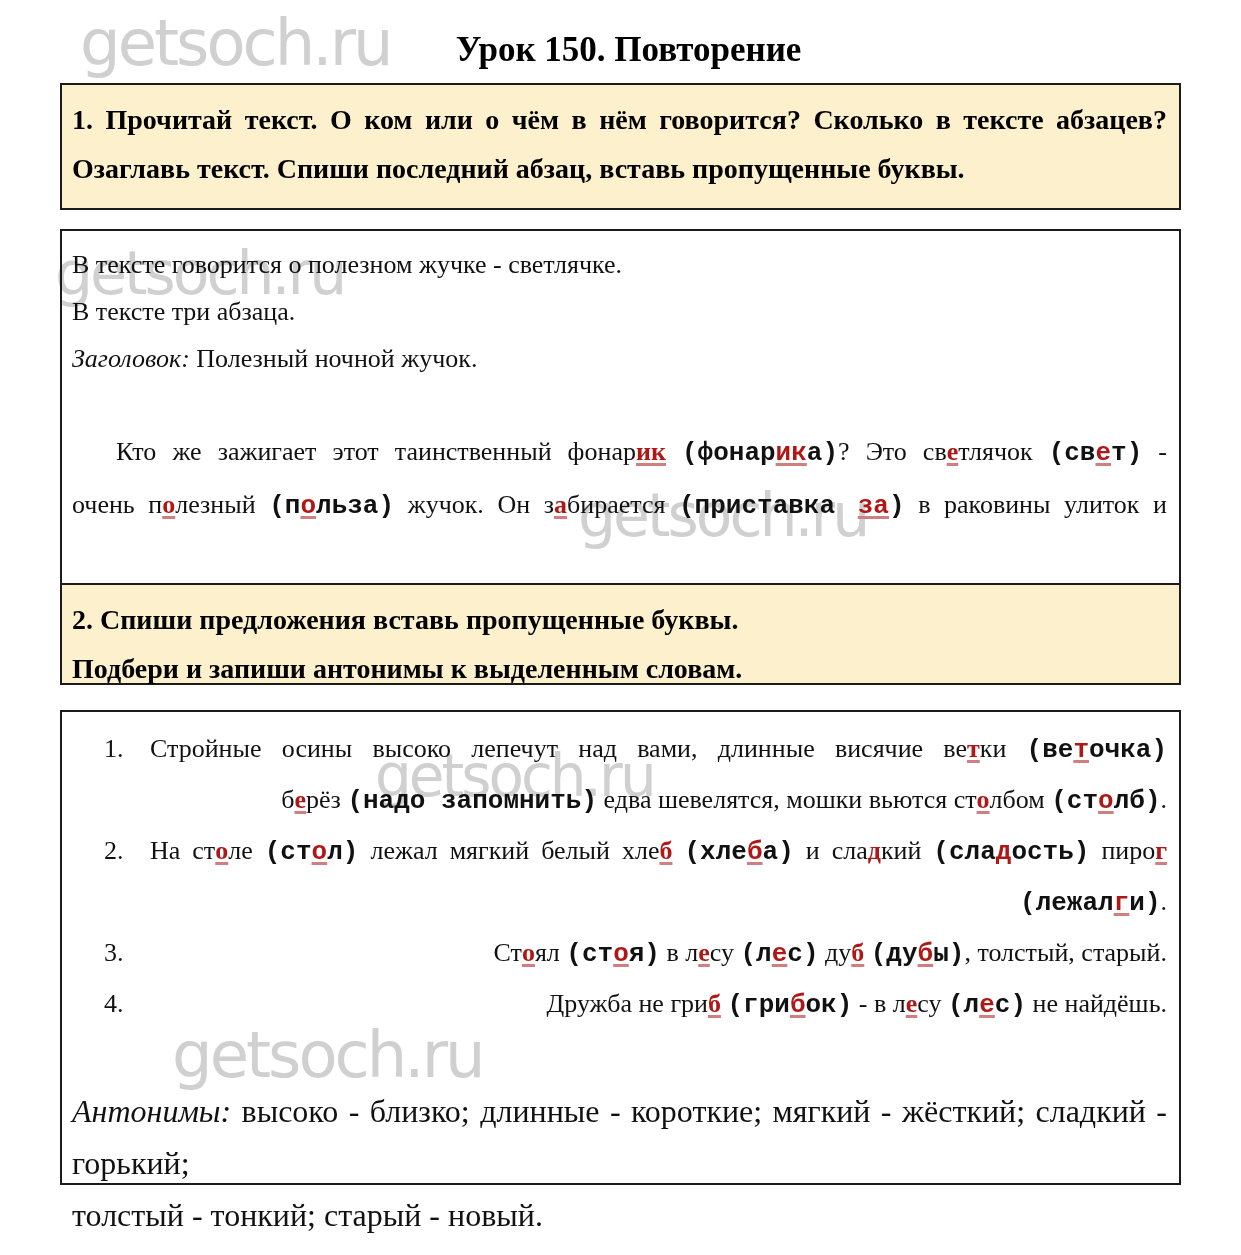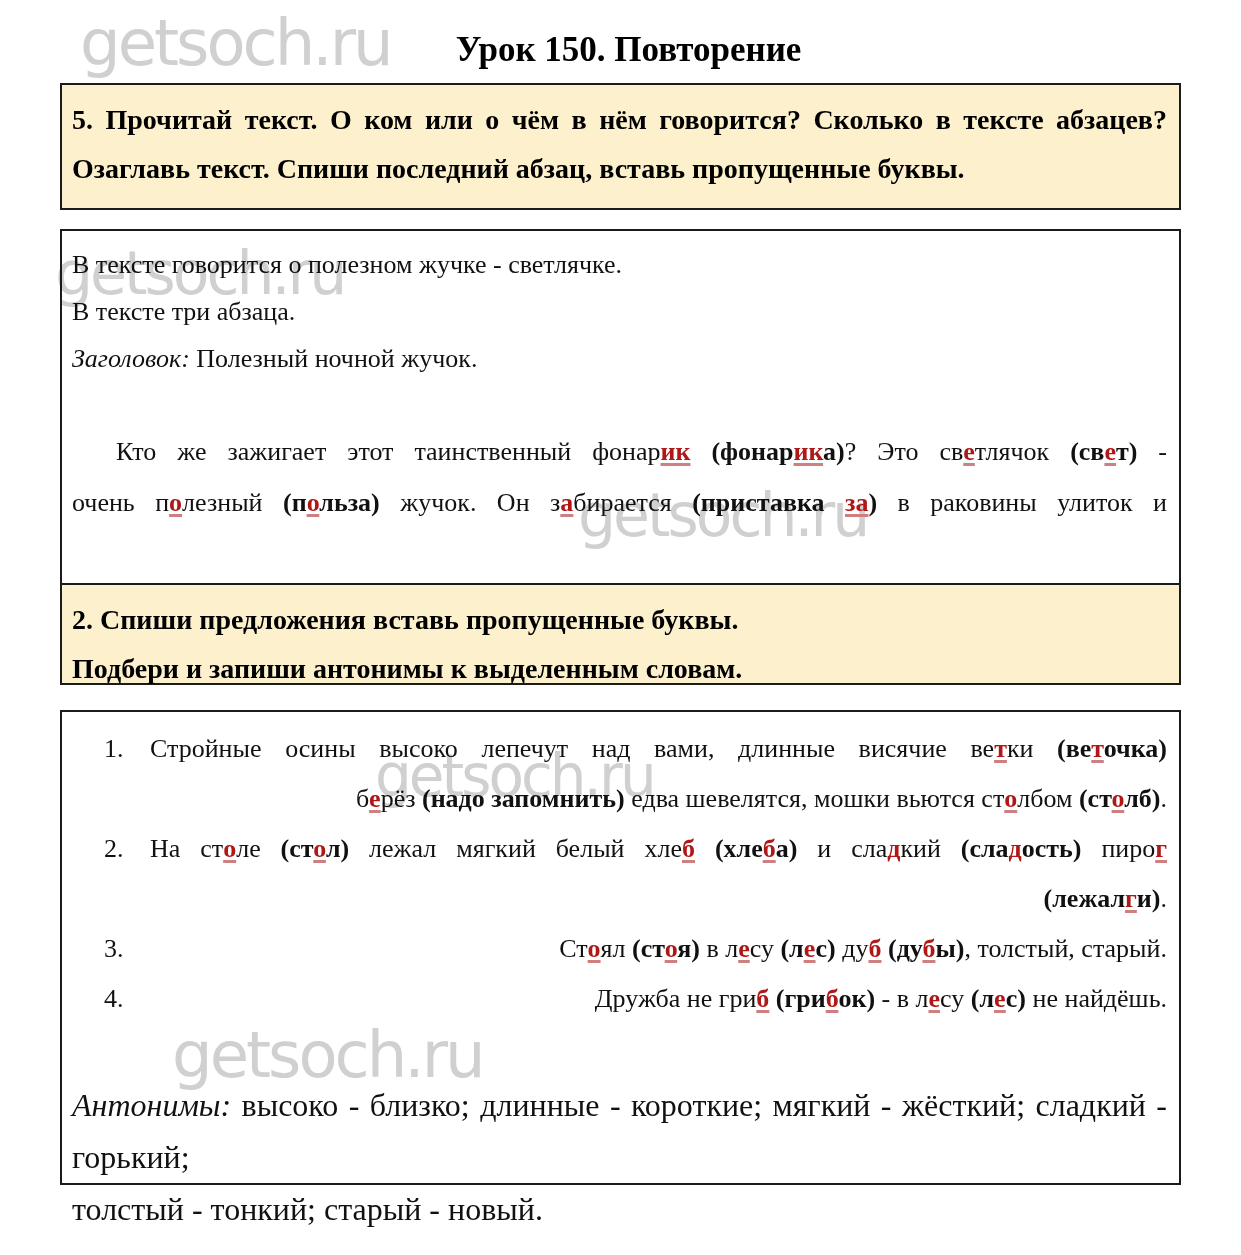--- a/index.html
+++ b/index.html
@@ -29,21 +29,21 @@
   .spacer { height:44px; }
   .para-line { font-size:26px; line-height:51px; text-align:justify; }
   .para-line.last { text-align:left; }
   .para-line.indent { text-indent:44px; }
   .list-item { position:relative; padding-left:78px; }
   .list-num { position:absolute; left:32px; top:0; font-size:26px; line-height:50px; }
   .item-line { font-size:26px; line-height:50px; text-align:justify; }
   .item-line.last { text-align:right; }
   .antonyms { margin-top:55px; }
   .ant-line { font-size:32px; line-height:52px; }
-  .f-b { font-weight:bold; }
+  .f-b { font-weight:bold;font-family:Liberation Mono, monospace; }
   .f-i { font-style:italic; }
   .f-r {
     color:#b01818; font-weight:bold;
     text-decoration:underline;
     text-decoration-color:#cf7f7f;
     text-decoration-thickness:3px;
     text-underline-offset:3px;
   }
 </style>
 </head>
@@ -51,21 +51,21 @@
 
 <div class="wm" style="left:80px; top:6px; font-size:64px;">getsoch.ru</div>
 <div class="wm" style="left:55px; top:238px; font-size:60px;">getsoch.ru</div>
 <div class="wm" style="left:578px; top:480px; font-size:60px;">getsoch.ru</div>
 <div class="wm" style="left:375px; top:742px; font-size:58px;">getsoch.ru</div>
 <div class="wm" style="left:172px; top:1018px; font-size:64px;">getsoch.ru</div>
 
 <div class="page-title">Урок 150. Повторение</div>
 
 <div class="box cream" style="top:83px; height:127px;">
-  <div class="task-line jfull">5. Прочитай текст. О ком или о чём в нём говорится? Сколько в тексте абзацев?</div>
+  <div class="task-line jfull">1. Прочитай текст. О ком или о чём в нём говорится? Сколько в тексте абзацев?</div>
   <div class="task-line">Озаглавь текст. Спиши последний абзац, вставь пропущенные буквы.</div>
 </div>
 
 <div class="box white" style="top:229px; height:360px;">
   <div class="ans-line"><span>В тексте говорится о полезном жучке - светлячке.</span></div>
   <div class="ans-line"><span>В тексте три абзаца.</span></div>
   <div class="ans-line"><span class="f-i">Заголовок:</span><span> Полезный ночной жучок.</span></div>
   <div class="spacer"></div>
   <div class="para-line indent jfull"><span>Кто же зажигает этот таинственный фонар</span><span class="f-r">ик</span><span> </span><span class="f-b">(фонар</span><span class="f-b f-r">ик</span><span class="f-b">а)</span><span>? Это св</span><span class="f-r">е</span><span>тлячок </span><span class="f-b">(св</span><span class="f-b f-r">е</span><span class="f-b">т)</span><span> -</span></div>
   <div class="para-line jfull"><span>очень п</span><span class="f-r">о</span><span>лезный </span><span class="f-b">(п</span><span class="f-b f-r">о</span><span class="f-b">льза)</span><span> жучок. Он з</span><span class="f-r">а</span><span>бирается </span><span class="f-b">(приставка </span><span class="f-b f-r">за</span><span class="f-b">)</span><span> в раковины улиток и</span></div>

